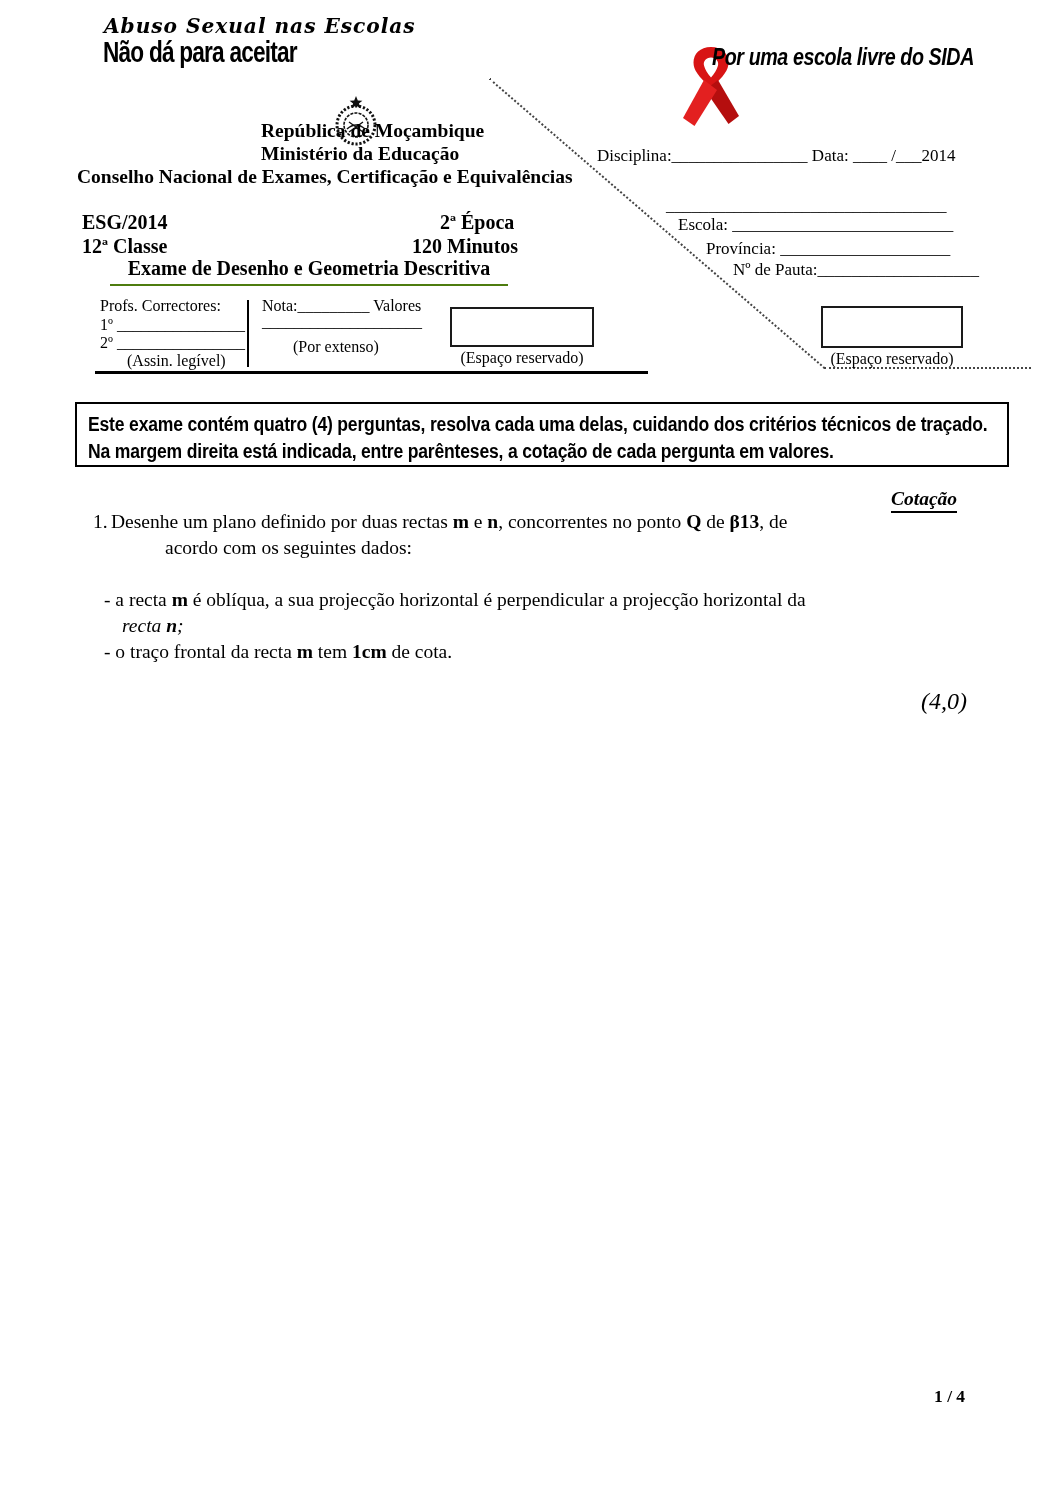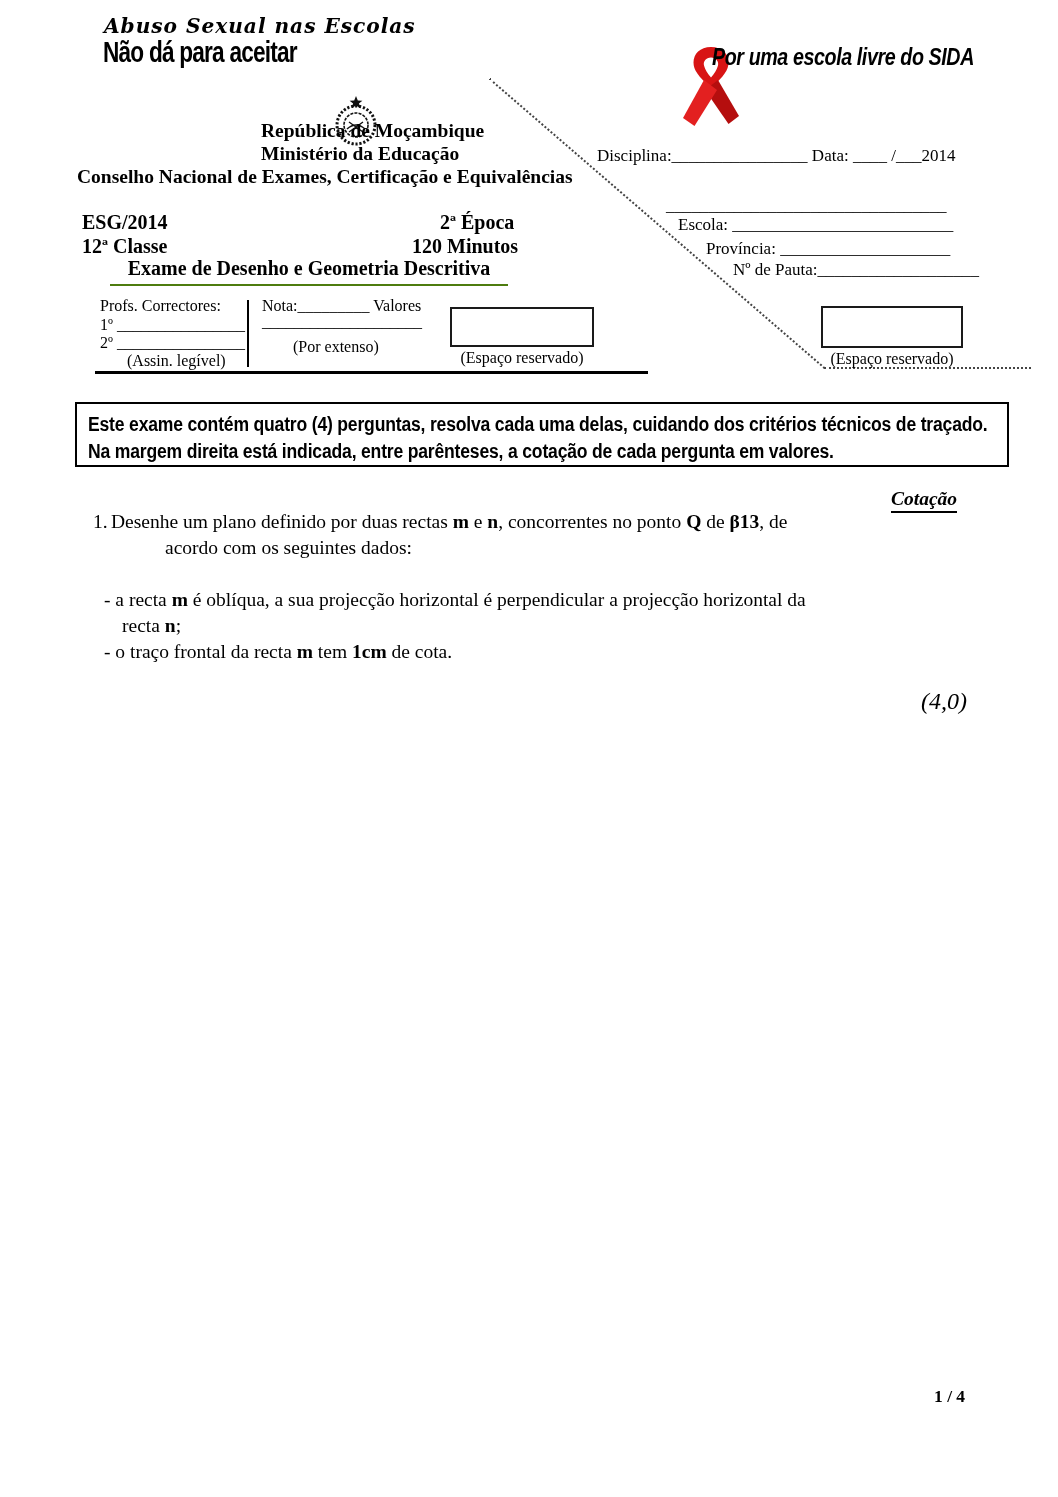--- a/index.html
+++ b/index.html
@@ -121,20 +121,20 @@
     <div class="instr-text" style="position:absolute;left:11px;top:7px;">Este exame contém quatro (4) perguntas, resolva cada uma delas, cuidando dos critérios técnicos de traçado.</div>
     <div class="instr-text" style="position:absolute;left:11px;top:34px;">Na margem direita está indicada, entre parênteses, a cotação de cada pergunta em valores.</div>
   </div>
 
   <div class="abs cotacao" style="left:891px;top:488px;">Cotação</div>
 
   <div class="abs qtext" style="left:93px;top:511px;">1.</div>
   <div class="abs qtext" style="left:111px;top:511px;"><span>Desenhe um plano definido por duas rectas </span><span class="b">m</span><span> e </span><span class="b">n</span><span>, concorrentes no ponto </span><span class="b">Q</span><span> de </span><span class="b">β13</span><span>, de</span></div>
   <div class="abs qtext" style="left:125px;top:537px;margin-left:40px;"><span>acordo com os seguintes dados:</span></div>
   <div class="abs qtext" style="left:104px;top:589px;"><span>- a recta </span><span class="b">m</span><span> é oblíqua, a sua projecção horizontal é perpendicular a projecção horizontal da</span></div>
-  <div class="abs qtext" style="left:122px;top:615px;"><span>recta </span><span class="b">n</span><span>;</span></div>
+  <div class="abs qtext" style="left:122px;top:615px;font-style:italic;"><span>recta </span><span class="b">n</span><span>;</span></div>
   <div class="abs qtext" style="left:104px;top:641px;"><span>- o traço frontal da recta </span><span class="b">m</span><span> tem </span><span class="b">1cm</span><span> de cota.</span></div>
 
   <div class="abs score" style="left:921px;top:688px;">(4,0)</div>
 
   <div class="abs footer" style="left:934px;top:1386px;">1 / 4</div>
 
 </div>
 
 </body></html>

